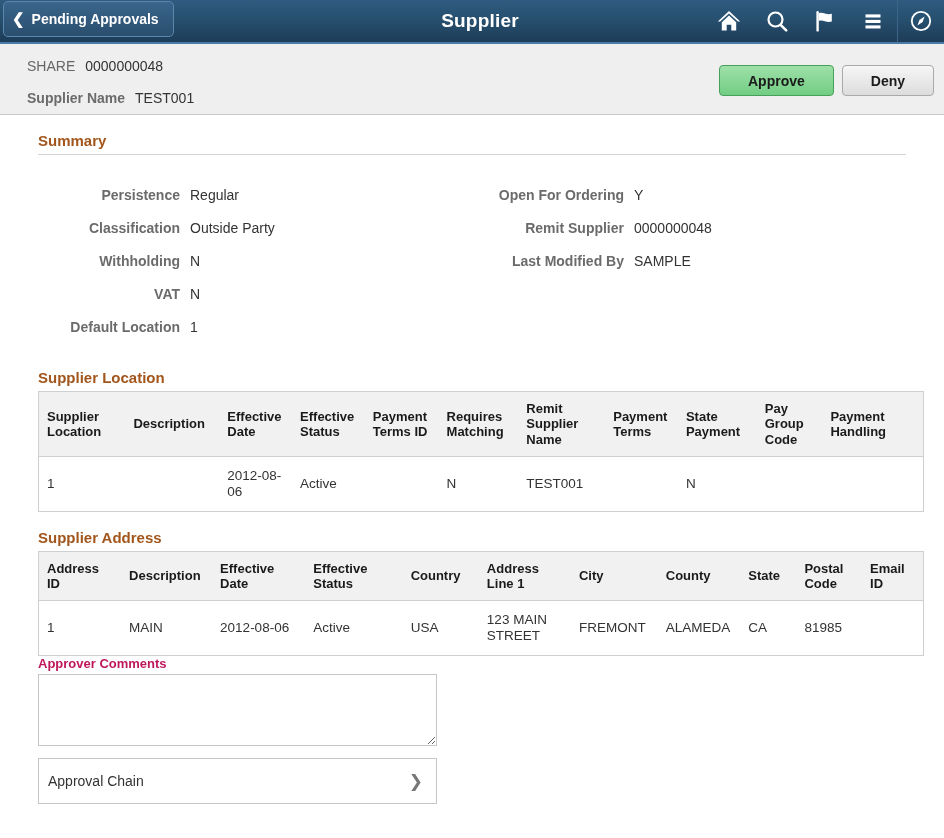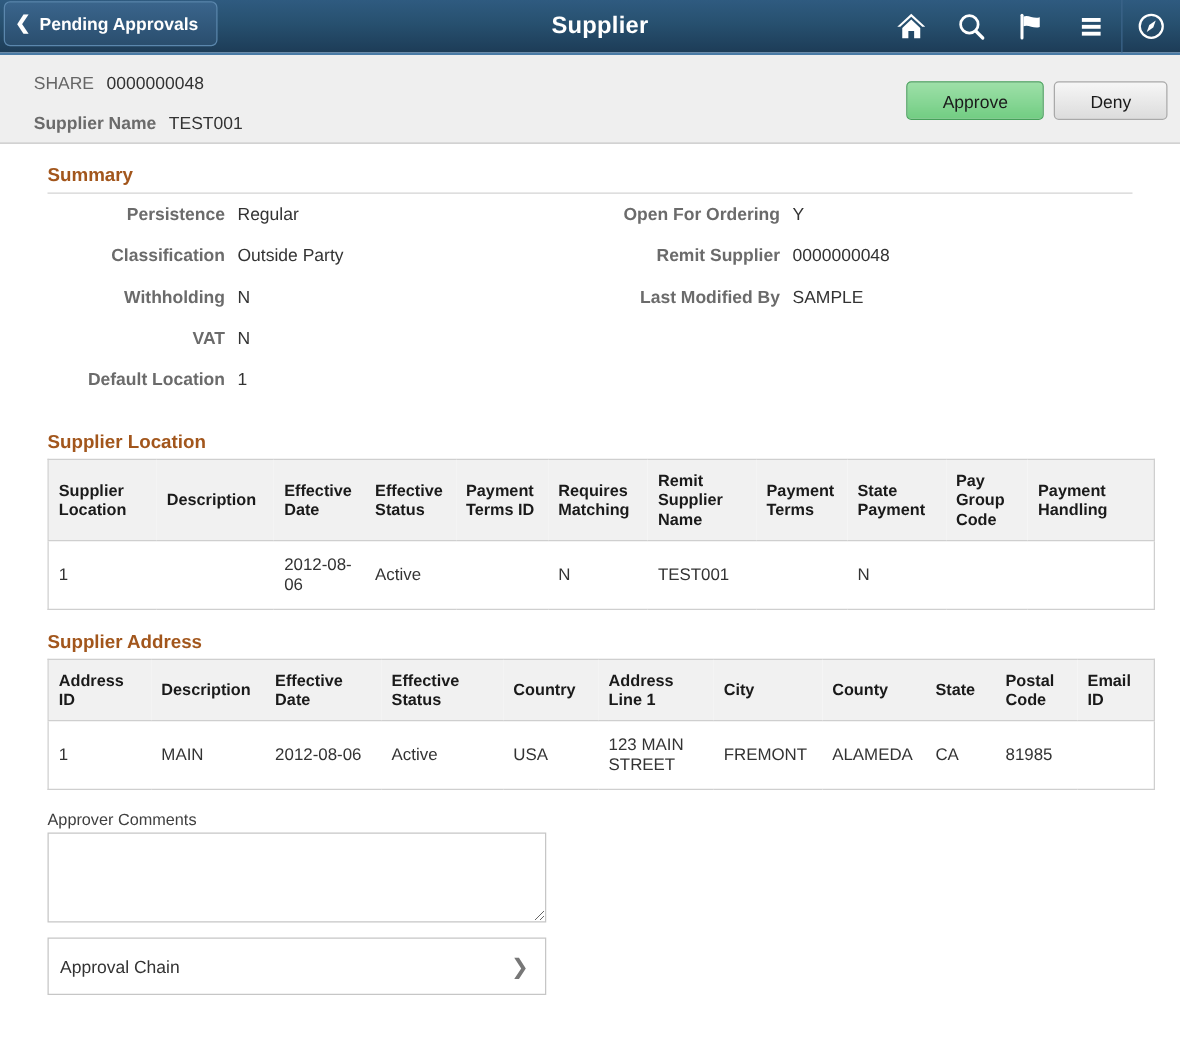--- a/index.html
+++ b/index.html
@@ -115,21 +115,21 @@
     right: 10px;
     top: 21px;
     display: flex;
     gap: 8px;
   }
   .btn {
     min-width: 70px;
     height: 31px;
     padding: 0 28px;
     font-size: 14px;
-    font-weight: normal;
+    font-weight: bold;
     color: #1a1a1a;
     border-radius: 4px;
     cursor: pointer;
     display: flex;
     align-items: center;
     justify-content: center;
     box-sizing: border-box;
   }
   .btn-approve {
     background: linear-gradient(180deg, #9ee0a8 0%, #72cd83 100%);
@@ -156,20 +156,21 @@
     margin-top: 5px;
   }
 
   
   .summary {
     display: flex;
     margin-top: 8px;
   }
   .summary-col {
     width: 50%;
+    margin-top: 24px;
   }
   .summary-row {
     display: flex;
     align-items: baseline;
     height: 33px;
   }
   .sm-label {
     width: 152px;
     text-align: right;
     padding-right: 10px;
@@ -212,23 +213,22 @@
     vertical-align: middle;
     padding: 11px 6px 11px 8px;
     line-height: 1.18;
     background: #ffffff;
   }
   table.grid tbody tr { height: 48px; }
 
   
   .field-label {
     font-size: 13px;
-    font-weight: normal;
-    color: #404040;
-    margin-top: 16px;
+    font-weight: bold;
+    color: #be185d;
     margin-bottom: 3px;
   }
   .comments-box {
     width: 399px;
     height: 72px;
     border: 1px solid #c6c6c6;
     background: #ffffff;
     box-sizing: border-box;
     resize: both;
     font-family: "Liberation Sans", sans-serif;

